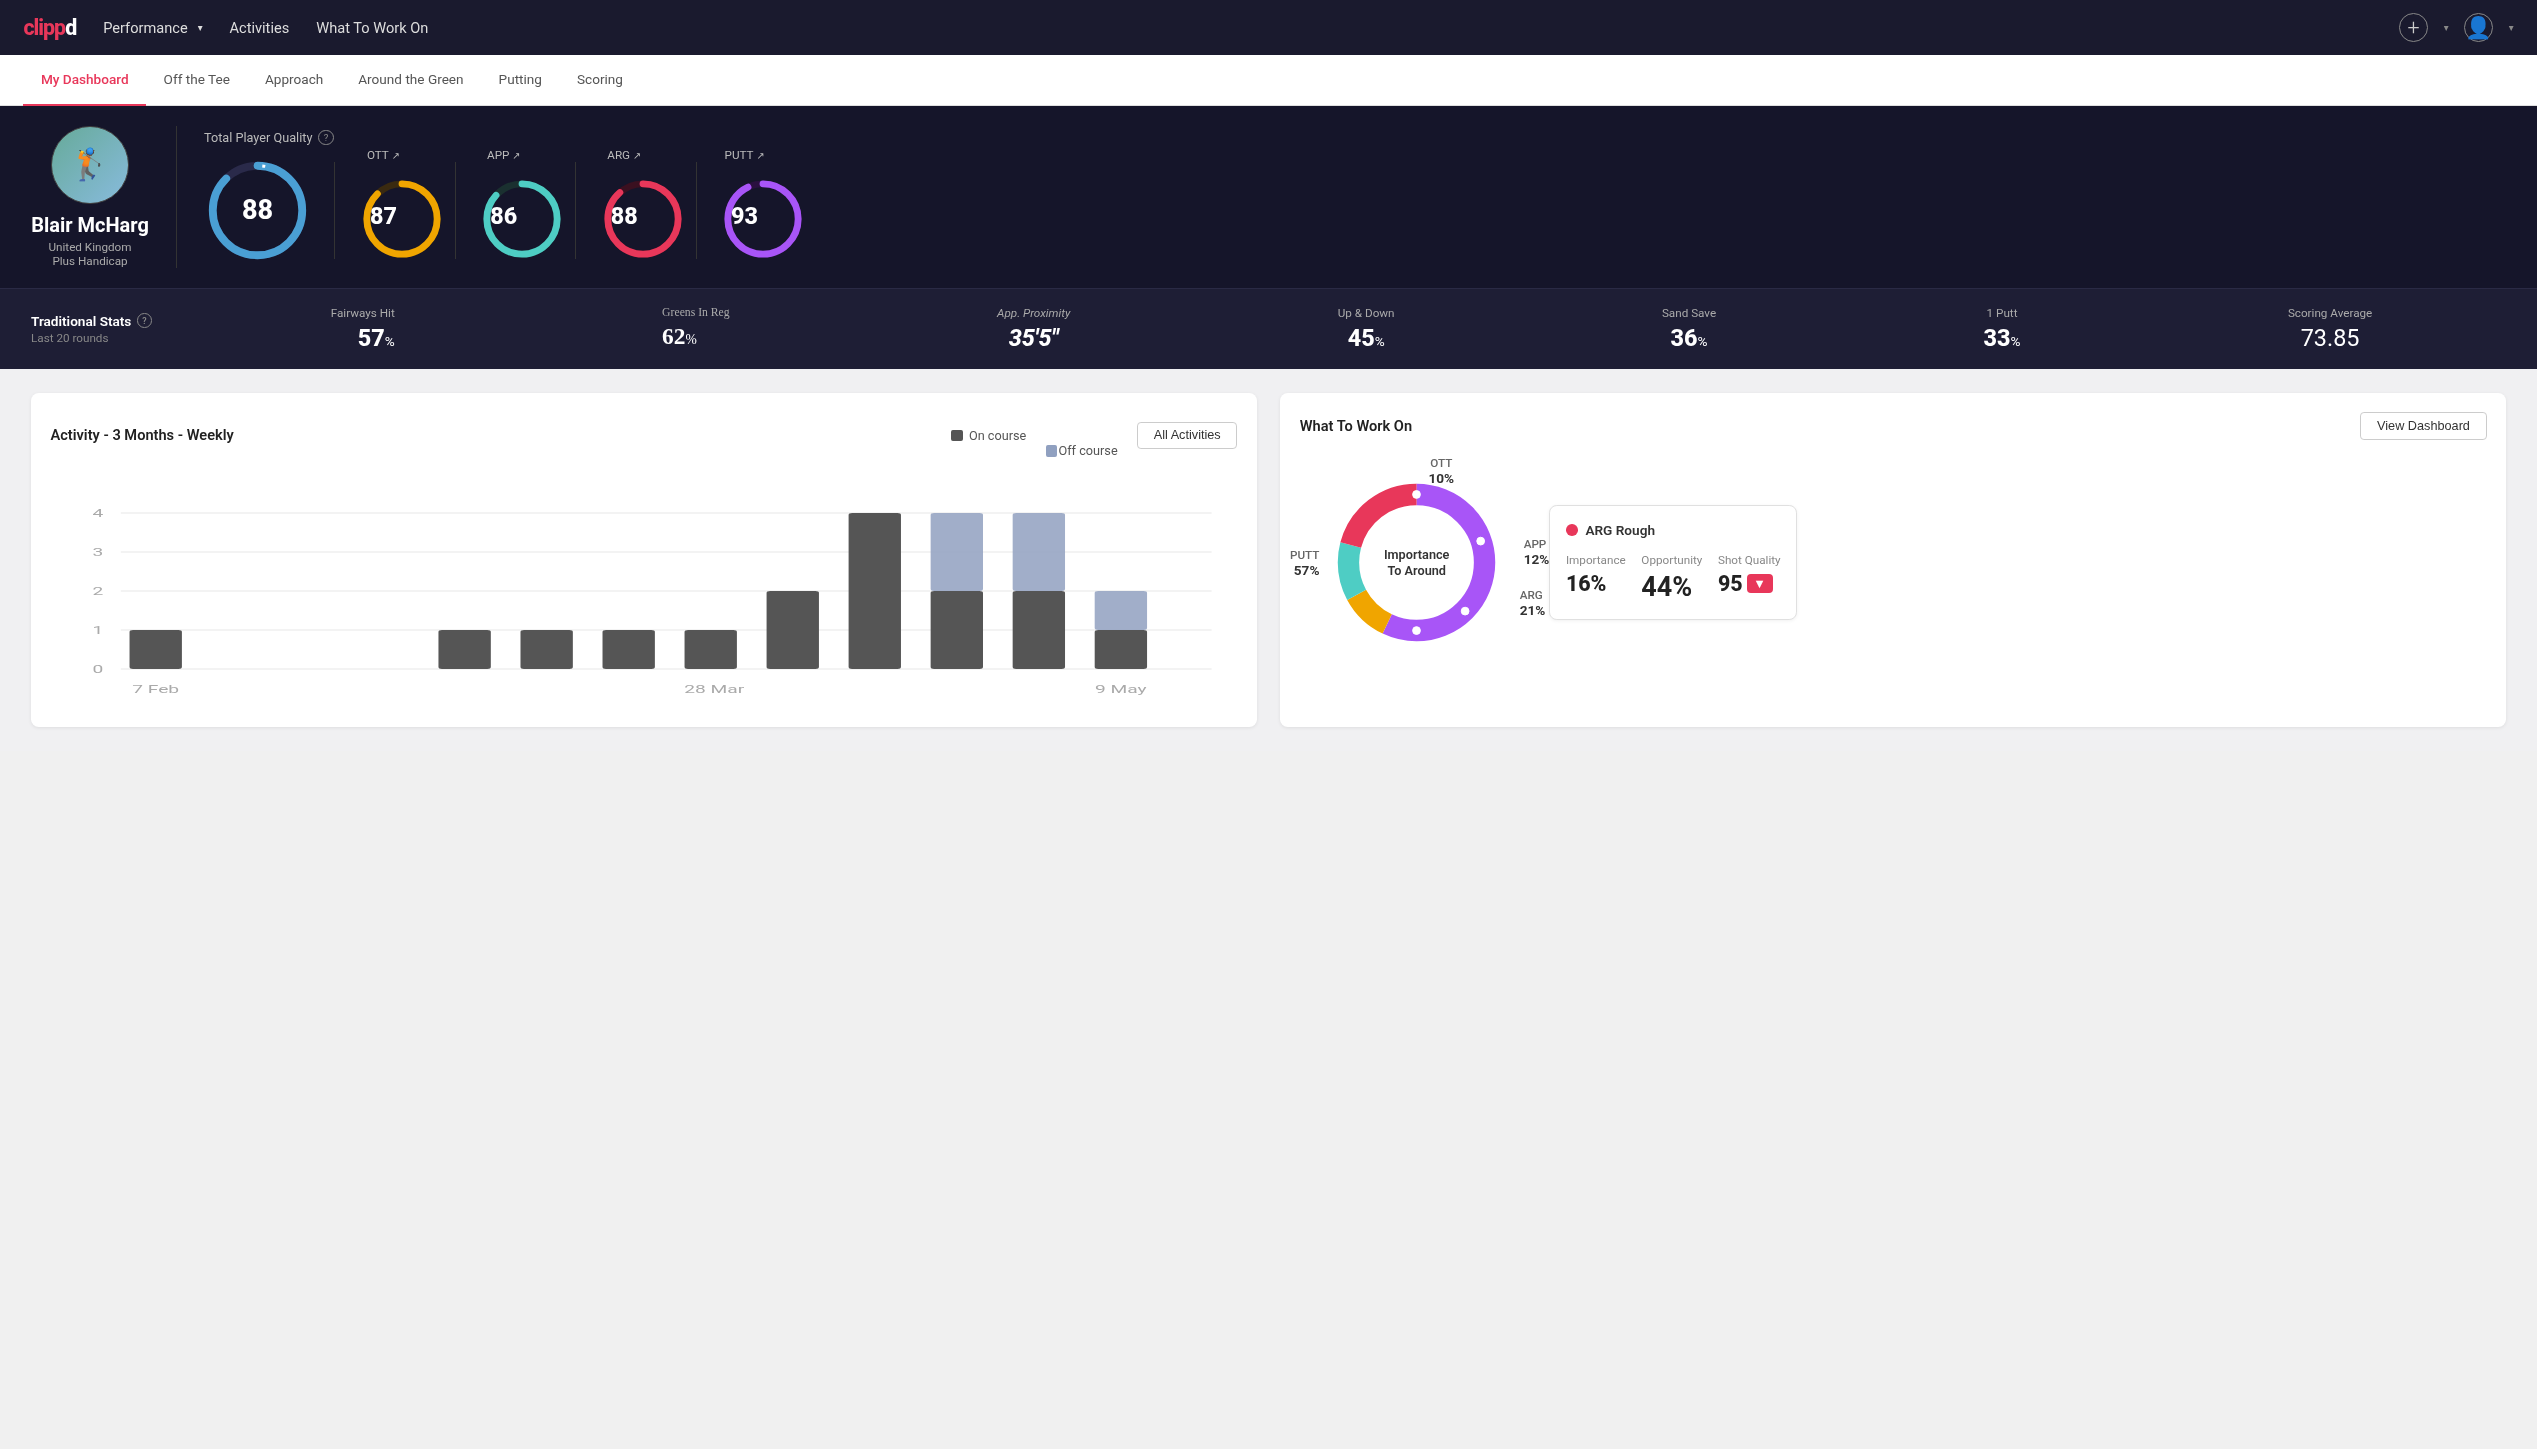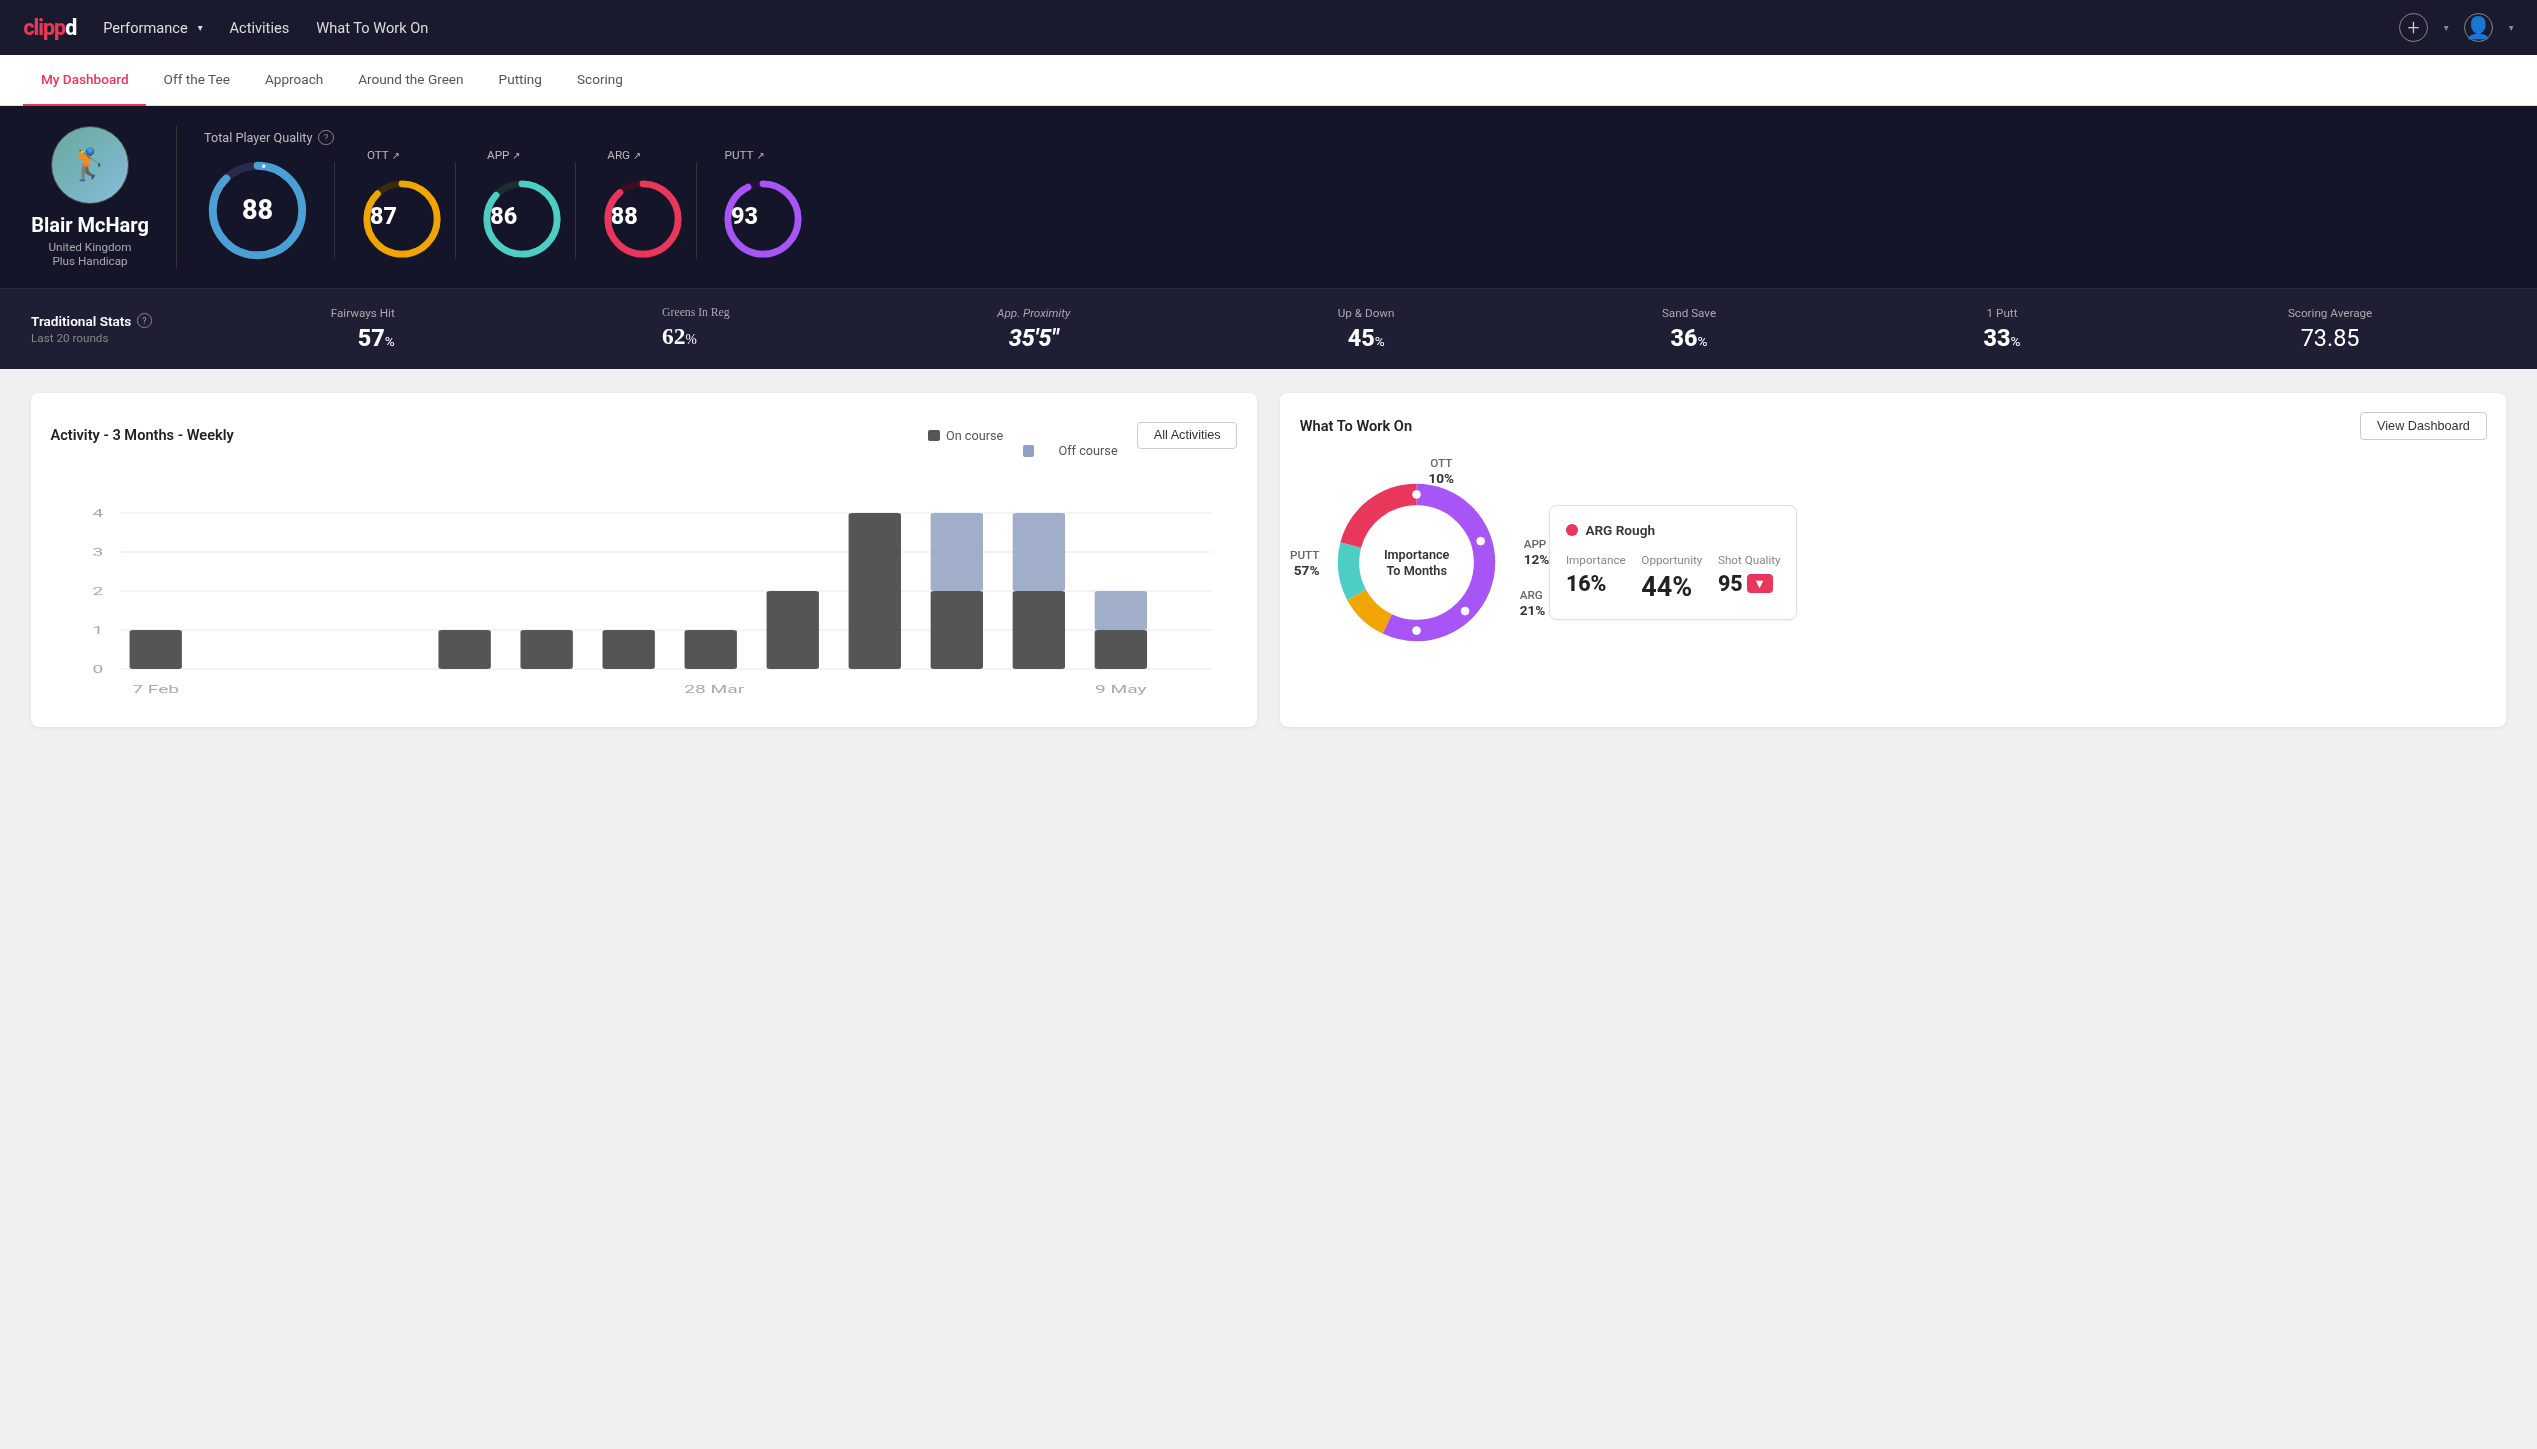--- a/index.html
+++ b/index.html
@@ -188,21 +188,21 @@
 <div style="padding:23.4px 31px; background:#f0f0f2; display:flex; gap:23.4px;">
 
   <div style="flex:1; background:#fff; border-radius:7.8px; padding:19.5px; box-shadow:0 1px 3.9px rgba(0,0,0,0.08);">
     <div style="display:flex; align-items:center; justify-content:space-between; margin-bottom:15.6px;">
       <div style="font-size:14.6px; font-weight:600; color:#222;">Activity - 3 Months - Weekly</div>
       <div style="display:flex; align-items:center; gap:19.5px;">
         <div style="display:flex; align-items:center; gap:5.8px; font-size:12.7px; color:#555;">
           <span style="width:11.7px;height:11.7px;background:#555;border-radius:1.9px;display:inline-block;"></span>
           <span>On course</span>
         </div>
-        <div style="display:flex; align-items:center; gap:24px; font-size:12.7px; color:#555;margin-top:31px;">
+        <div style="display:flex; align-items:center; gap:1px; font-size:12.7px; color:#555;margin-top:31px;">
           <span style="width:11.7px;height:11.7px;background:#90a0c0;border-radius:1.9px;display:inline-block;"></span>
           <span>Off course</span>
         </div>
         <button style="border:1px solid #ccc;background:#fff;padding:5.8px 15.6px;border-radius:3.9px;font-size:12.7px;cursor:pointer;color:#333;">
           <span>All Activities</span>
         </button>
       </div>
     </div>
 
     <div style="position:relative; height:234px;">
@@ -294,21 +294,21 @@
 
           <circle cx="90" cy="20" r="4" fill="#fff" stroke="#fff" stroke-width="1"></circle>
           <circle cx="156" cy="68" r="4" fill="#fff" stroke="#fff" stroke-width="1"></circle>
           <circle cx="140" cy="140" r="4" fill="#fff" stroke="#fff" stroke-width="1"></circle>
           <circle cx="90" cy="160" r="4" fill="#fff" stroke="#fff" stroke-width="1"></circle>
         </svg>
 
         <div style="position:absolute;top:50%;left:50%;transform:translate(-50%,-50%);text-align:center;margin-left:0px;margin-top:0px;pointer-events:none;width:88px;left:calc(29px + 88px);">
           <div style="font-size:12.7px;font-weight:600;color:#333;line-height:1.3;">
             <span>Importance</span><br>
-            <span>To Months</span>
+            <span>To Around</span>
           </div>
         </div>
       </div>
 
       <div style="background:#fff;border:1px solid #e0e0e0;border-radius:7.8px;padding:15.6px;min-width:204px;box-shadow:0 1px 3.9px rgba(0,0,0,0.06);flex-shrink:0;">
         <div style="display:flex;align-items:center;gap:7.8px;margin-bottom:15.6px;">
           <span style="width:11.7px;height:11.7px;border-radius:50%;background:#e8375a;display:inline-block;"></span>
           <span style="font-size:13.6px;font-weight:600;color:#333;">ARG Rough</span>
         </div>
         <div style="display:flex;gap:15.6px;">

